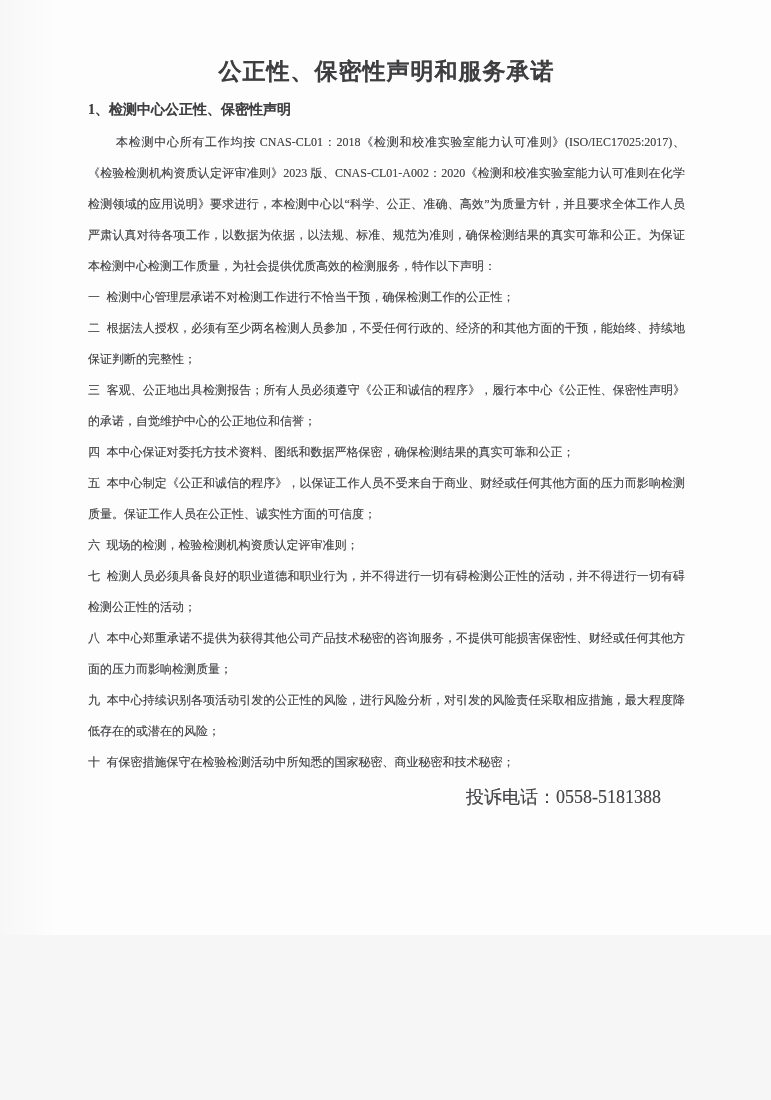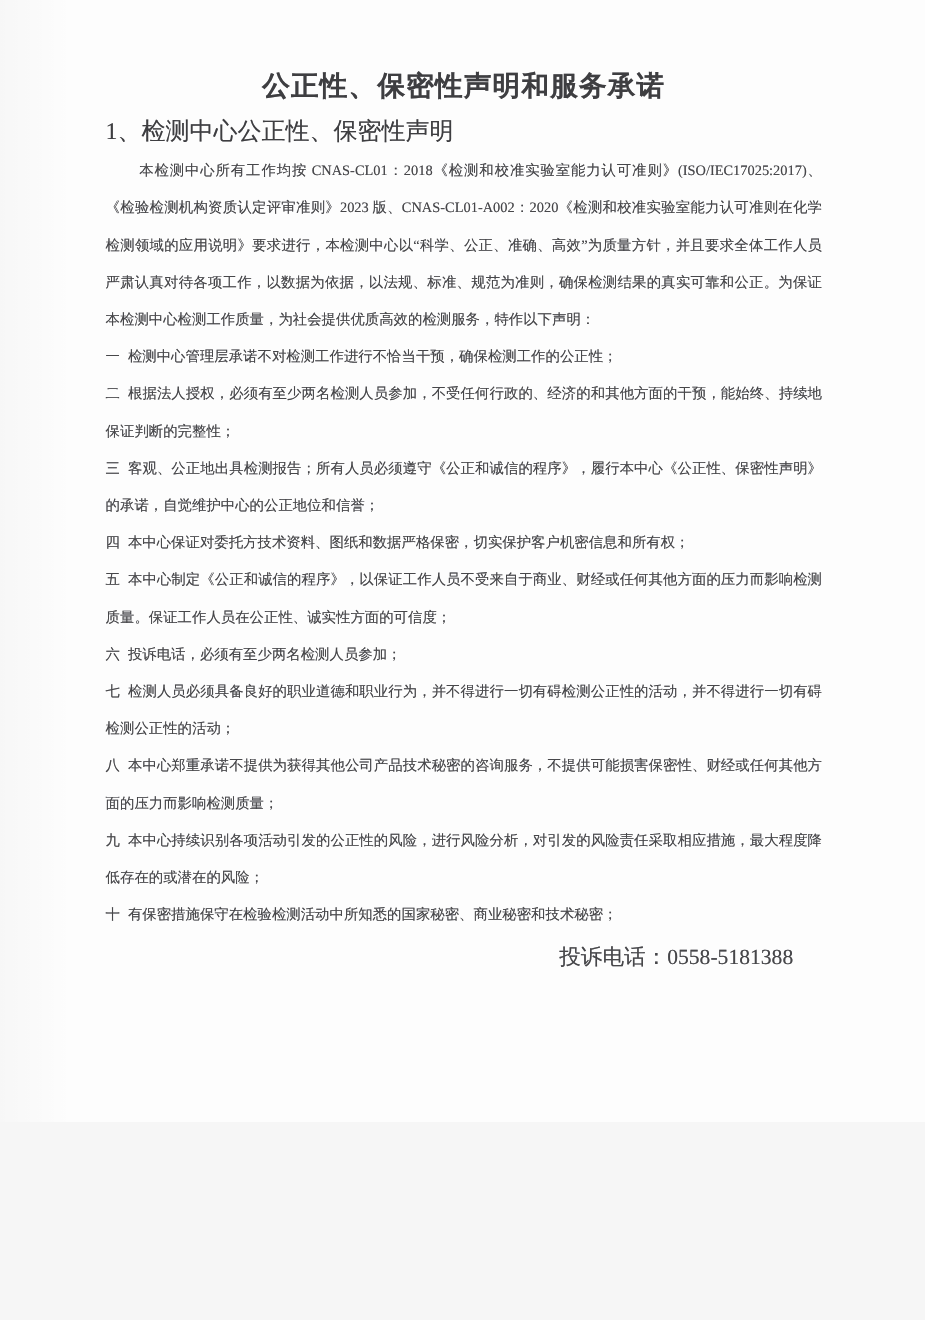--- a/index.html
+++ b/index.html
@@ -28,23 +28,23 @@
     margin: 0 0 8px 0;
     font-size: 23px;
     line-height: 32px;
     font-weight: bold;
     text-align: center;
     letter-spacing: 1px;
     color: #3e3e41;
   }
   .section-heading {
     margin: 0 0 3px 0;
-    font-size: 20px;
+    font-size: 14px;
     line-height: 28px;
-    font-weight: normal;
+    font-weight: bold;
     color: #3e3e41;
   }
   p.body-text {
     margin: 0;
     font-size: 12px;
     line-height: 31px;
     text-align: justify;
     text-justify: inter-ideograph;
   }
   p.intro {
@@ -71,25 +71,25 @@
   <h2 class="section-heading">1、检测中心公正性、保密性声明</h2>
 
   <p class="body-text intro">本检测中心所有工作均按 CNAS-CL01：2018《检测和校准实验室能力认可准则》(ISO/IEC17025:2017)、《检验检测机构资质认定评审准则》2023 版、CNAS-CL01-A002：2020《检测和校准实验室能力认可准则在化学检测领域的应用说明》要求进行，本检测中心以“科学、公正、准确、高效”为质量方针，并且要求全体工作人员严肃认真对待各项工作，以数据为依据，以法规、标准、规范为准则，确保检测结果的真实可靠和公正。为保证本检测中心检测工作质量，为社会提供优质高效的检测服务，特作以下声明：</p>
 
   <p class="body-text"><span class="decl-num">一</span><span>检测中心管理层承诺不对检测工作进行不恰当干预，确保检测工作的公正性；</span></p>
 
   <p class="body-text"><span class="decl-num">二</span><span>根据法人授权，必须有至少两名检测人员参加，不受任何行政的、经济的和其他方面的干预，能始终、持续地保证判断的完整性；</span></p>
 
   <p class="body-text"><span class="decl-num">三</span><span>客观、公正地出具检测报告；所有人员必须遵守《公正和诚信的程序》，履行本中心《公正性、保密性声明》的承诺，自觉维护中心的公正地位和信誉；</span></p>
 
-  <p class="body-text"><span class="decl-num">四</span><span>本中心保证对委托方技术资料、图纸和数据严格保密，切实保护客户机密信息和所有权；</span></p>
+  <p class="body-text"><span class="decl-num">四</span><span>本中心保证对委托方技术资料、图纸和数据严格保密，确保检测结果的真实可靠和公正；</span></p>
 
   <p class="body-text"><span class="decl-num">五</span><span>本中心制定《公正和诚信的程序》，以保证工作人员不受来自于商业、财经或任何其他方面的压力而影响检测质量。保证工作人员在公正性、诚实性方面的可信度；</span></p>
 
-  <p class="body-text"><span class="decl-num">六</span><span>投诉电话，必须有至少两名检测人员参加；</span></p>
+  <p class="body-text"><span class="decl-num">六</span><span>现场的检测，检验检测机构资质认定评审准则；</span></p>
 
   <p class="body-text"><span class="decl-num">七</span><span>检测人员必须具备良好的职业道德和职业行为，并不得进行一切有碍检测公正性的活动，并不得进行一切有碍检测公正性的活动；</span></p>
 
   <p class="body-text"><span class="decl-num">八</span><span>本中心郑重承诺不提供为获得其他公司产品技术秘密的咨询服务，不提供可能损害保密性、财经或任何其他方面的压力而影响检测质量；</span></p>
 
   <p class="body-text"><span class="decl-num">九</span><span>本中心持续识别各项活动引发的公正性的风险，进行风险分析，对引发的风险责任采取相应措施，最大程度降低存在的或潜在的风险；</span></p>
 
   <p class="body-text"><span class="decl-num">十</span><span>有保密措施保守在检验检测活动中所知悉的国家秘密、商业秘密和技术秘密；</span></p>
 
 

